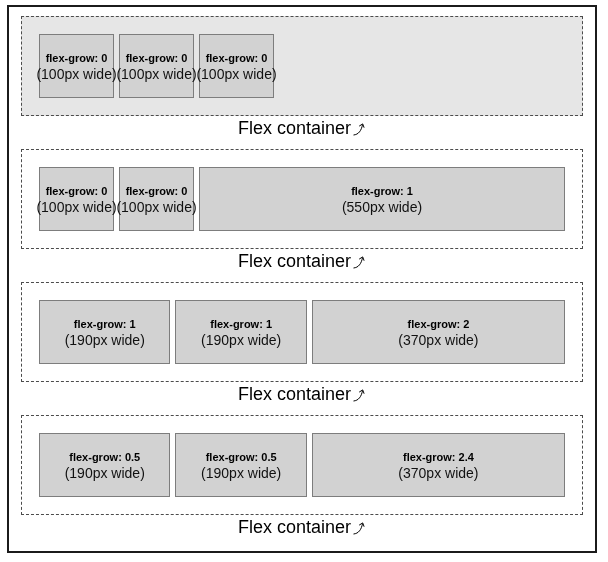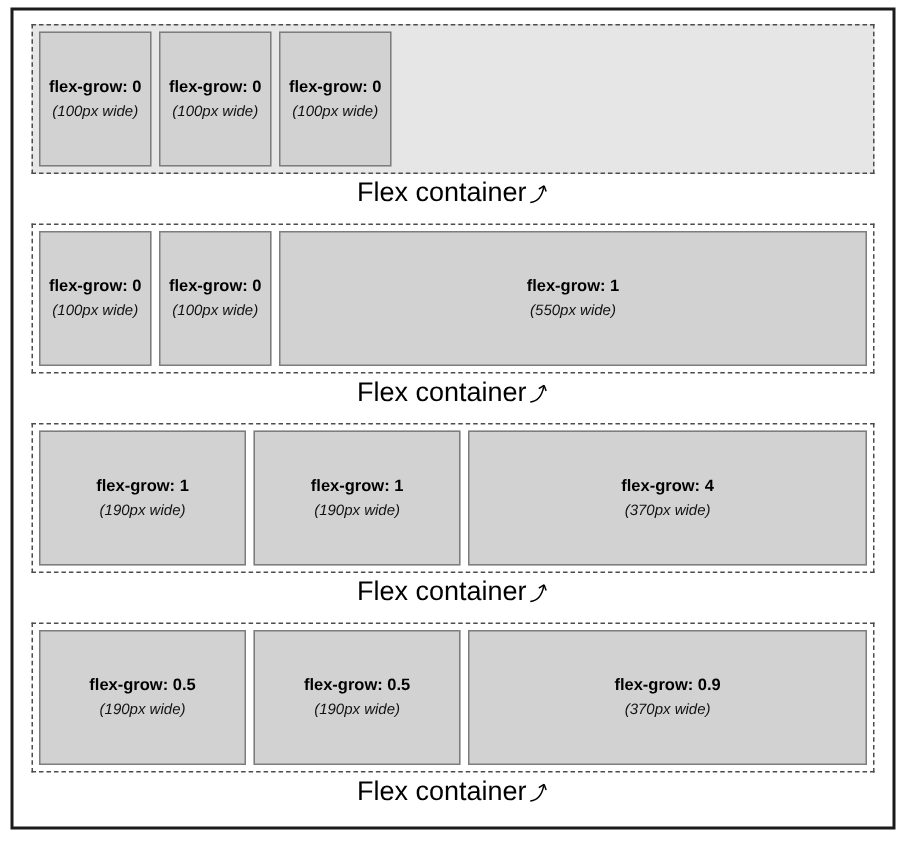--- a/index.html
+++ b/index.html
@@ -20,21 +20,21 @@
     height: 548px;
     border: 2px solid var(--frame-border, #1b1b1b);
     box-sizing: border-box;
     padding: 9px 12px 0 12px;
   }
   .block { margin-bottom: 0; }
   .flex-container {
     box-sizing: border-box;
     height: 100px;
     border: 1px dashed var(--dashed-border, #4c4c4c);
-    padding: 4px;
+    padding: 17px;
     display: flex;
     align-items: stretch;
     gap: 5px;
     background: #ffffff;
   }
   .flex-container.gray-bg {
     background: var(--container1-bg, #e6e6e6);
   }
   .flex-item {
     box-sizing: border-box;
@@ -51,22 +51,21 @@
   .item-fill { flex: 1 1 auto; }
   .item-g1   { flex: 1 1 0; }
   .item-g2   { flex: 1.94 1 0; }
   .grow-label {
     font-weight: bold;
     font-size: 11px;
     line-height: 14px;
     white-space: nowrap;
   }
   .size-label {
-    font-style: italic;
-    font-size: 10px;
+    font-size: 14px;
     line-height: 13px;
     margin-top: 3px;
     color: #111;
     white-space: nowrap;
   }
   .caption {
     height: 20px;
     margin: 2px 0 11px 0;
     text-align: center;
     font-size: 18px;
@@ -137,21 +136,21 @@
     <div class="flex-container">
       <div class="flex-item item-g1">
         <span class="grow-label">flex-grow: 1</span>
         <span class="size-label">(190px wide)</span>
       </div>
       <div class="flex-item item-g1">
         <span class="grow-label">flex-grow: 1</span>
         <span class="size-label">(190px wide)</span>
       </div>
       <div class="flex-item item-g2">
-        <span class="grow-label">flex-grow: 4</span>
+        <span class="grow-label">flex-grow: 2</span>
         <span class="size-label">(370px wide)</span>
       </div>
     </div>
     <div class="caption">
       <span class="caption-text">Flex container</span><span class="arrow-icon"><svg width="14" height="16" viewBox="0 0 14 16">
             <path d="M1.5 14 C6.5 13.6 9.4 9.6 10.5 3.6" fill="none" stroke="#000" stroke-width="1"></path>
             <path d="M10.7 2.9 L7.2 5.1 M10.7 2.9 L12.1 6.7" fill="none" stroke="#000" stroke-width="1"></path>
           </svg></span>
     </div>
   </div>
@@ -160,21 +159,21 @@
     <div class="flex-container">
       <div class="flex-item item-g1">
         <span class="grow-label">flex-grow: 0.5</span>
         <span class="size-label">(190px wide)</span>
       </div>
       <div class="flex-item item-g1">
         <span class="grow-label">flex-grow: 0.5</span>
         <span class="size-label">(190px wide)</span>
       </div>
       <div class="flex-item item-g2">
-        <span class="grow-label">flex-grow: 0.9</span>
+        <span class="grow-label">flex-grow: 2.4</span>
         <span class="size-label">(370px wide)</span>
       </div>
     </div>
     <div class="caption">
       <span class="caption-text">Flex container</span><span class="arrow-icon"><svg width="14" height="16" viewBox="0 0 14 16">
             <path d="M1.5 14 C6.5 13.6 9.4 9.6 10.5 3.6" fill="none" stroke="#000" stroke-width="1"></path>
             <path d="M10.7 2.9 L7.2 5.1 M10.7 2.9 L12.1 6.7" fill="none" stroke="#000" stroke-width="1"></path>
           </svg></span>
     </div>
   </div>

